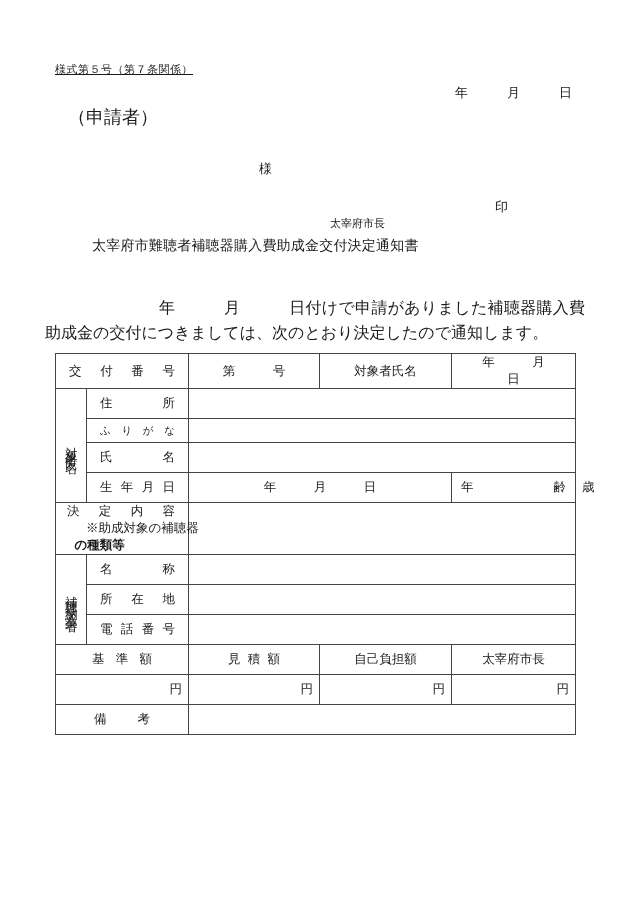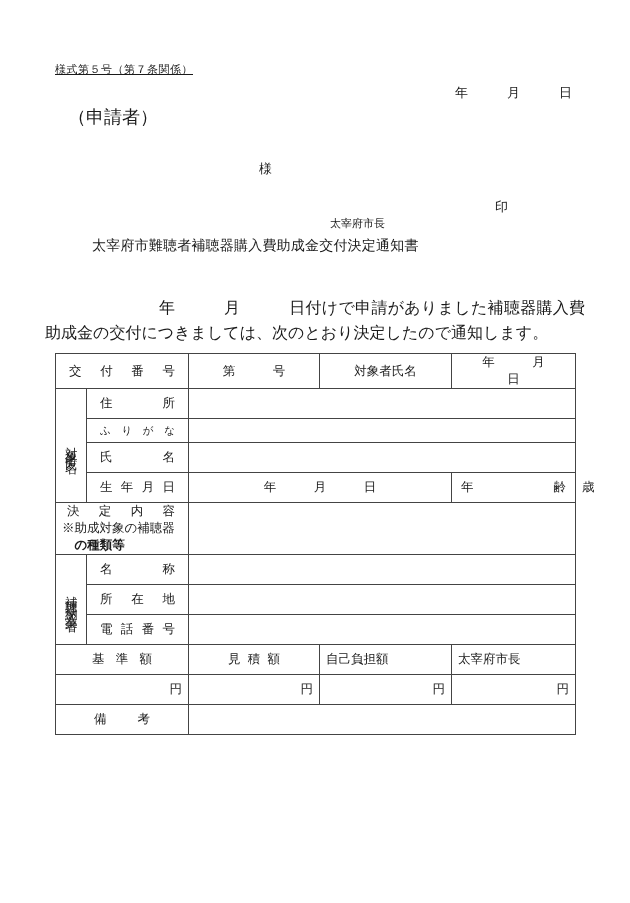--- a/index.html
+++ b/index.html
@@ -149,23 +149,24 @@
   .decision-label {
     line-height: 17px;
     padding: 3px 6px 4px 6px;
     font-size: 12.5px;
   }
   .decision-label .l1 {
     display: flex;
     justify-content: space-between;
     padding: 0 7px 0 5px;
   }
-  .decision-label .l2 { white-space: pre; }
+  .decision-label .l2 { white-space: pre; margin-left: 24px; }
   .decision-label .l3 { white-space: pre; font-weight: bold; }
   .amt-head {
+    text-align: center;
   }
   .amt-cell {
     height: 58px;
     vertical-align: bottom;
     text-align: right;
     padding-bottom: 4px;
     padding-right: 10px;
   }
   .remarks-cell {
     height: 62px;

